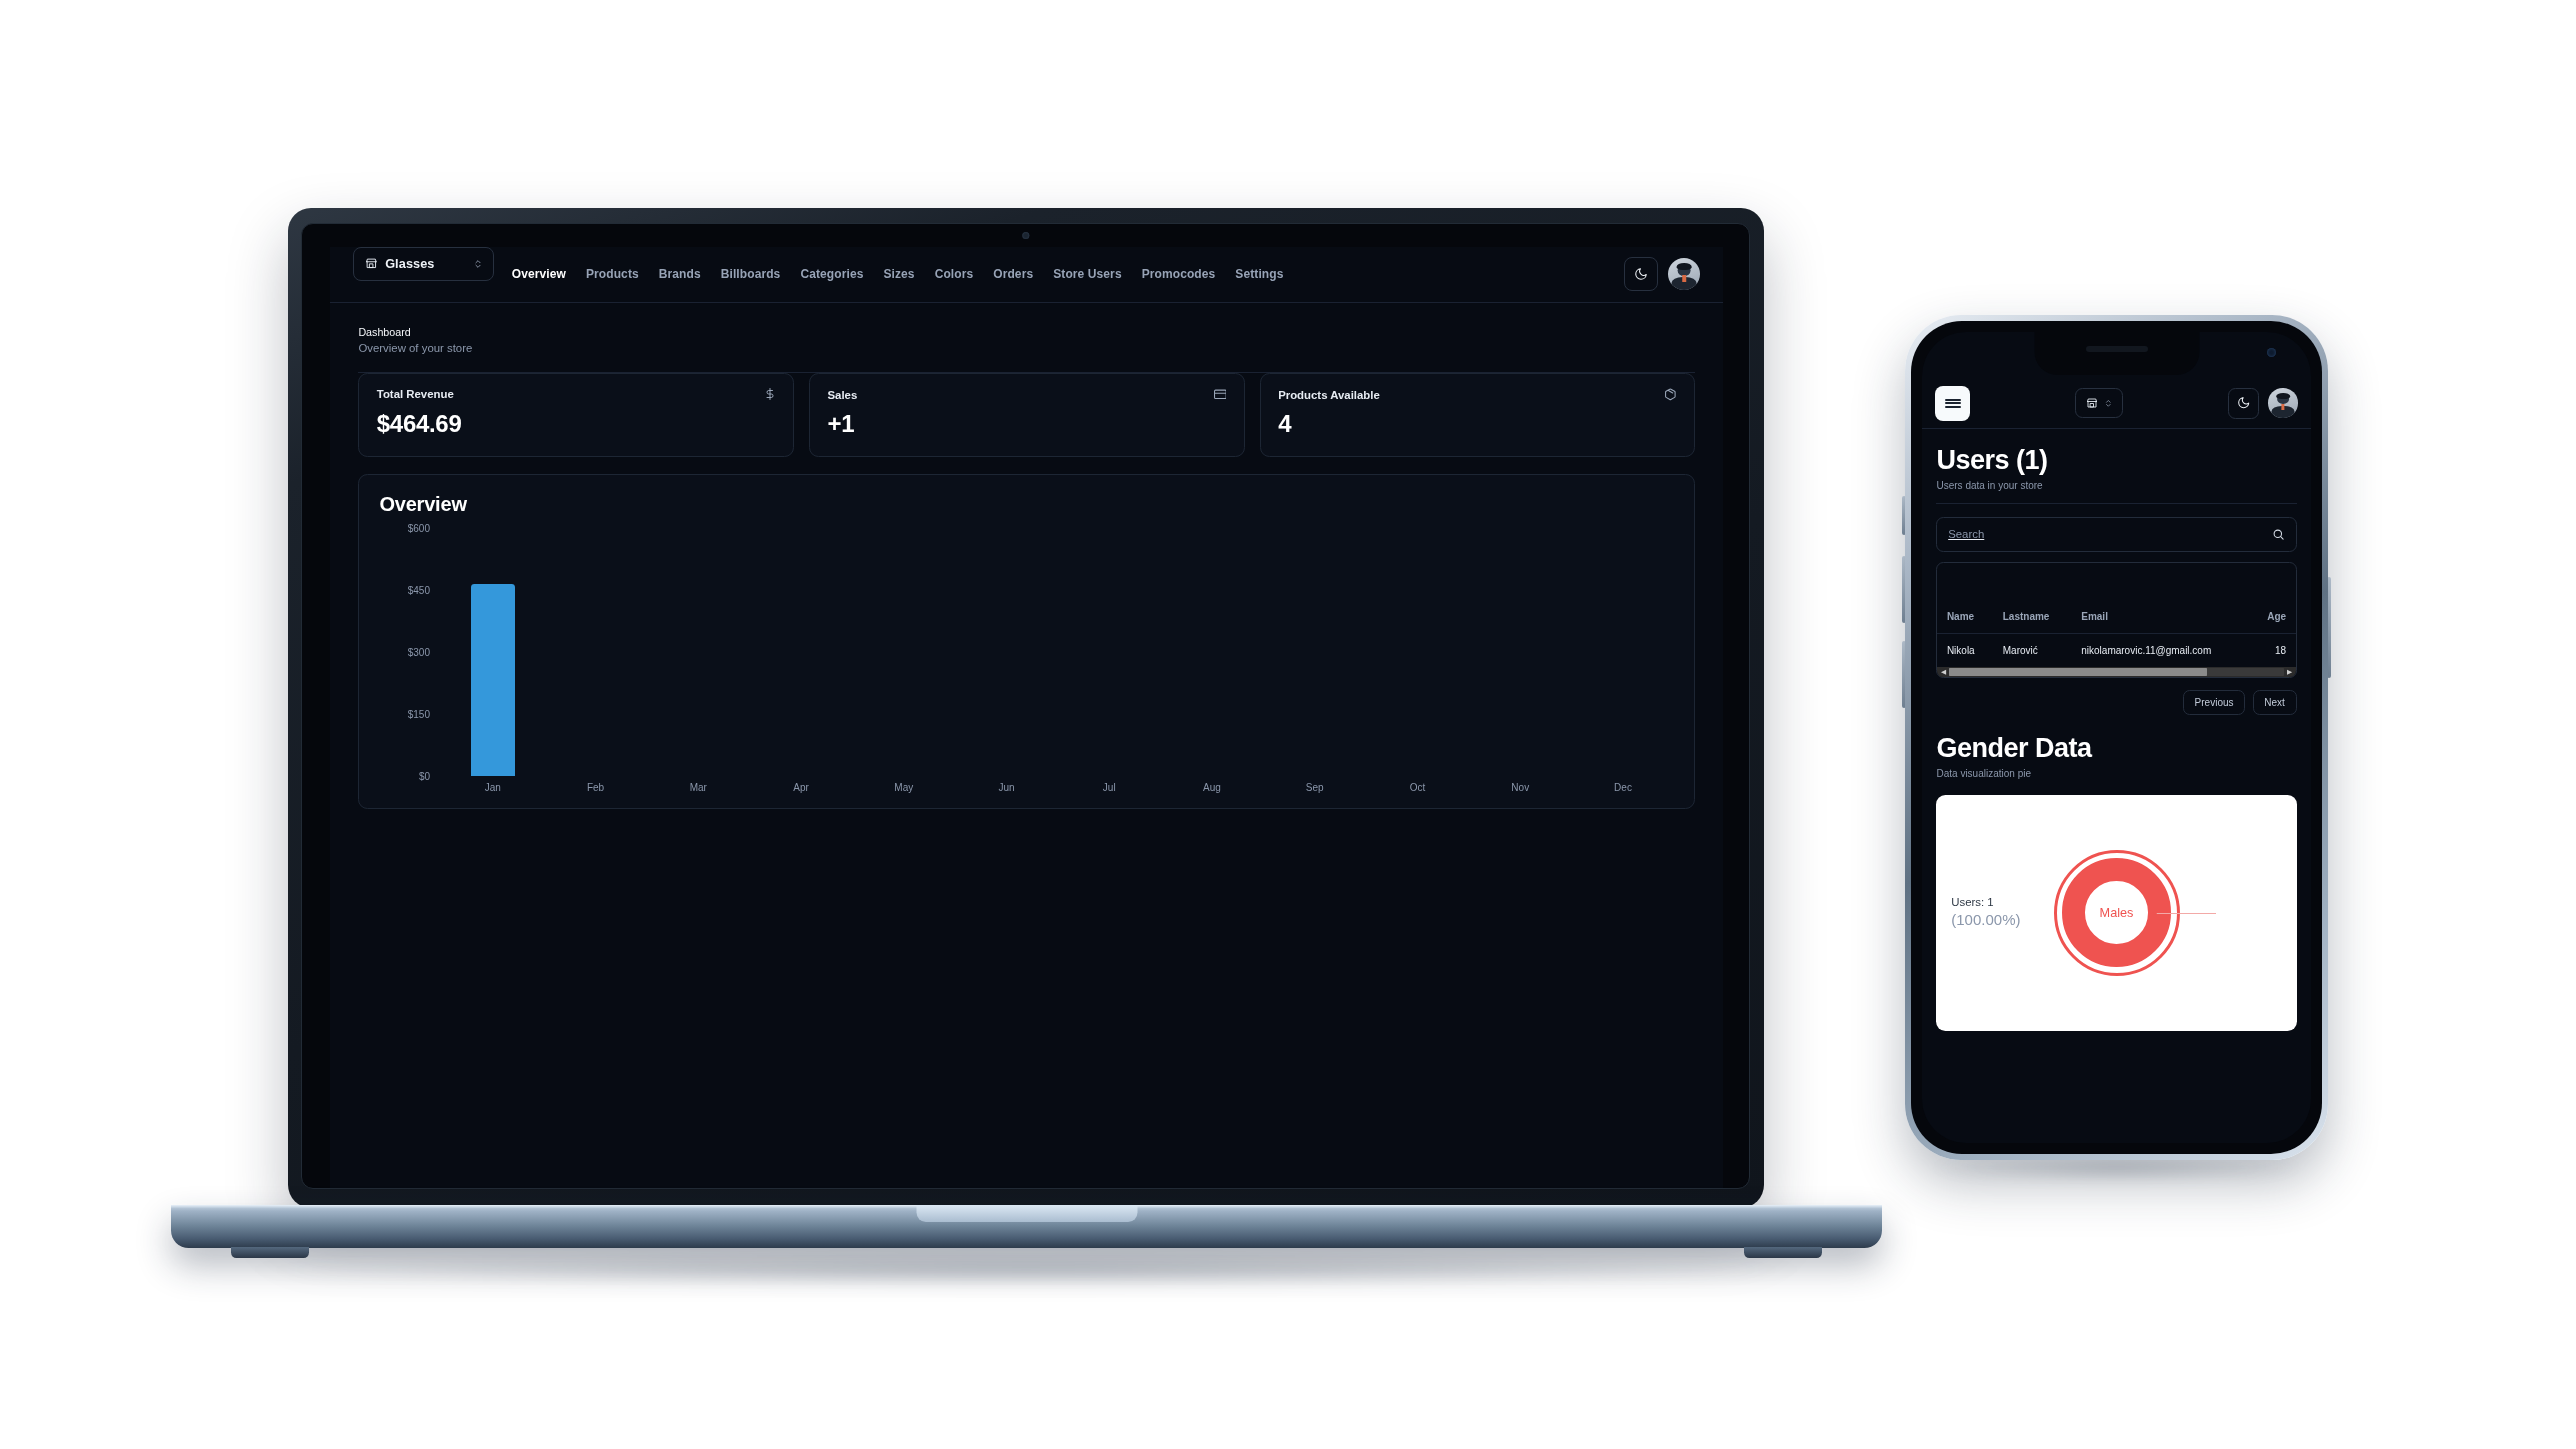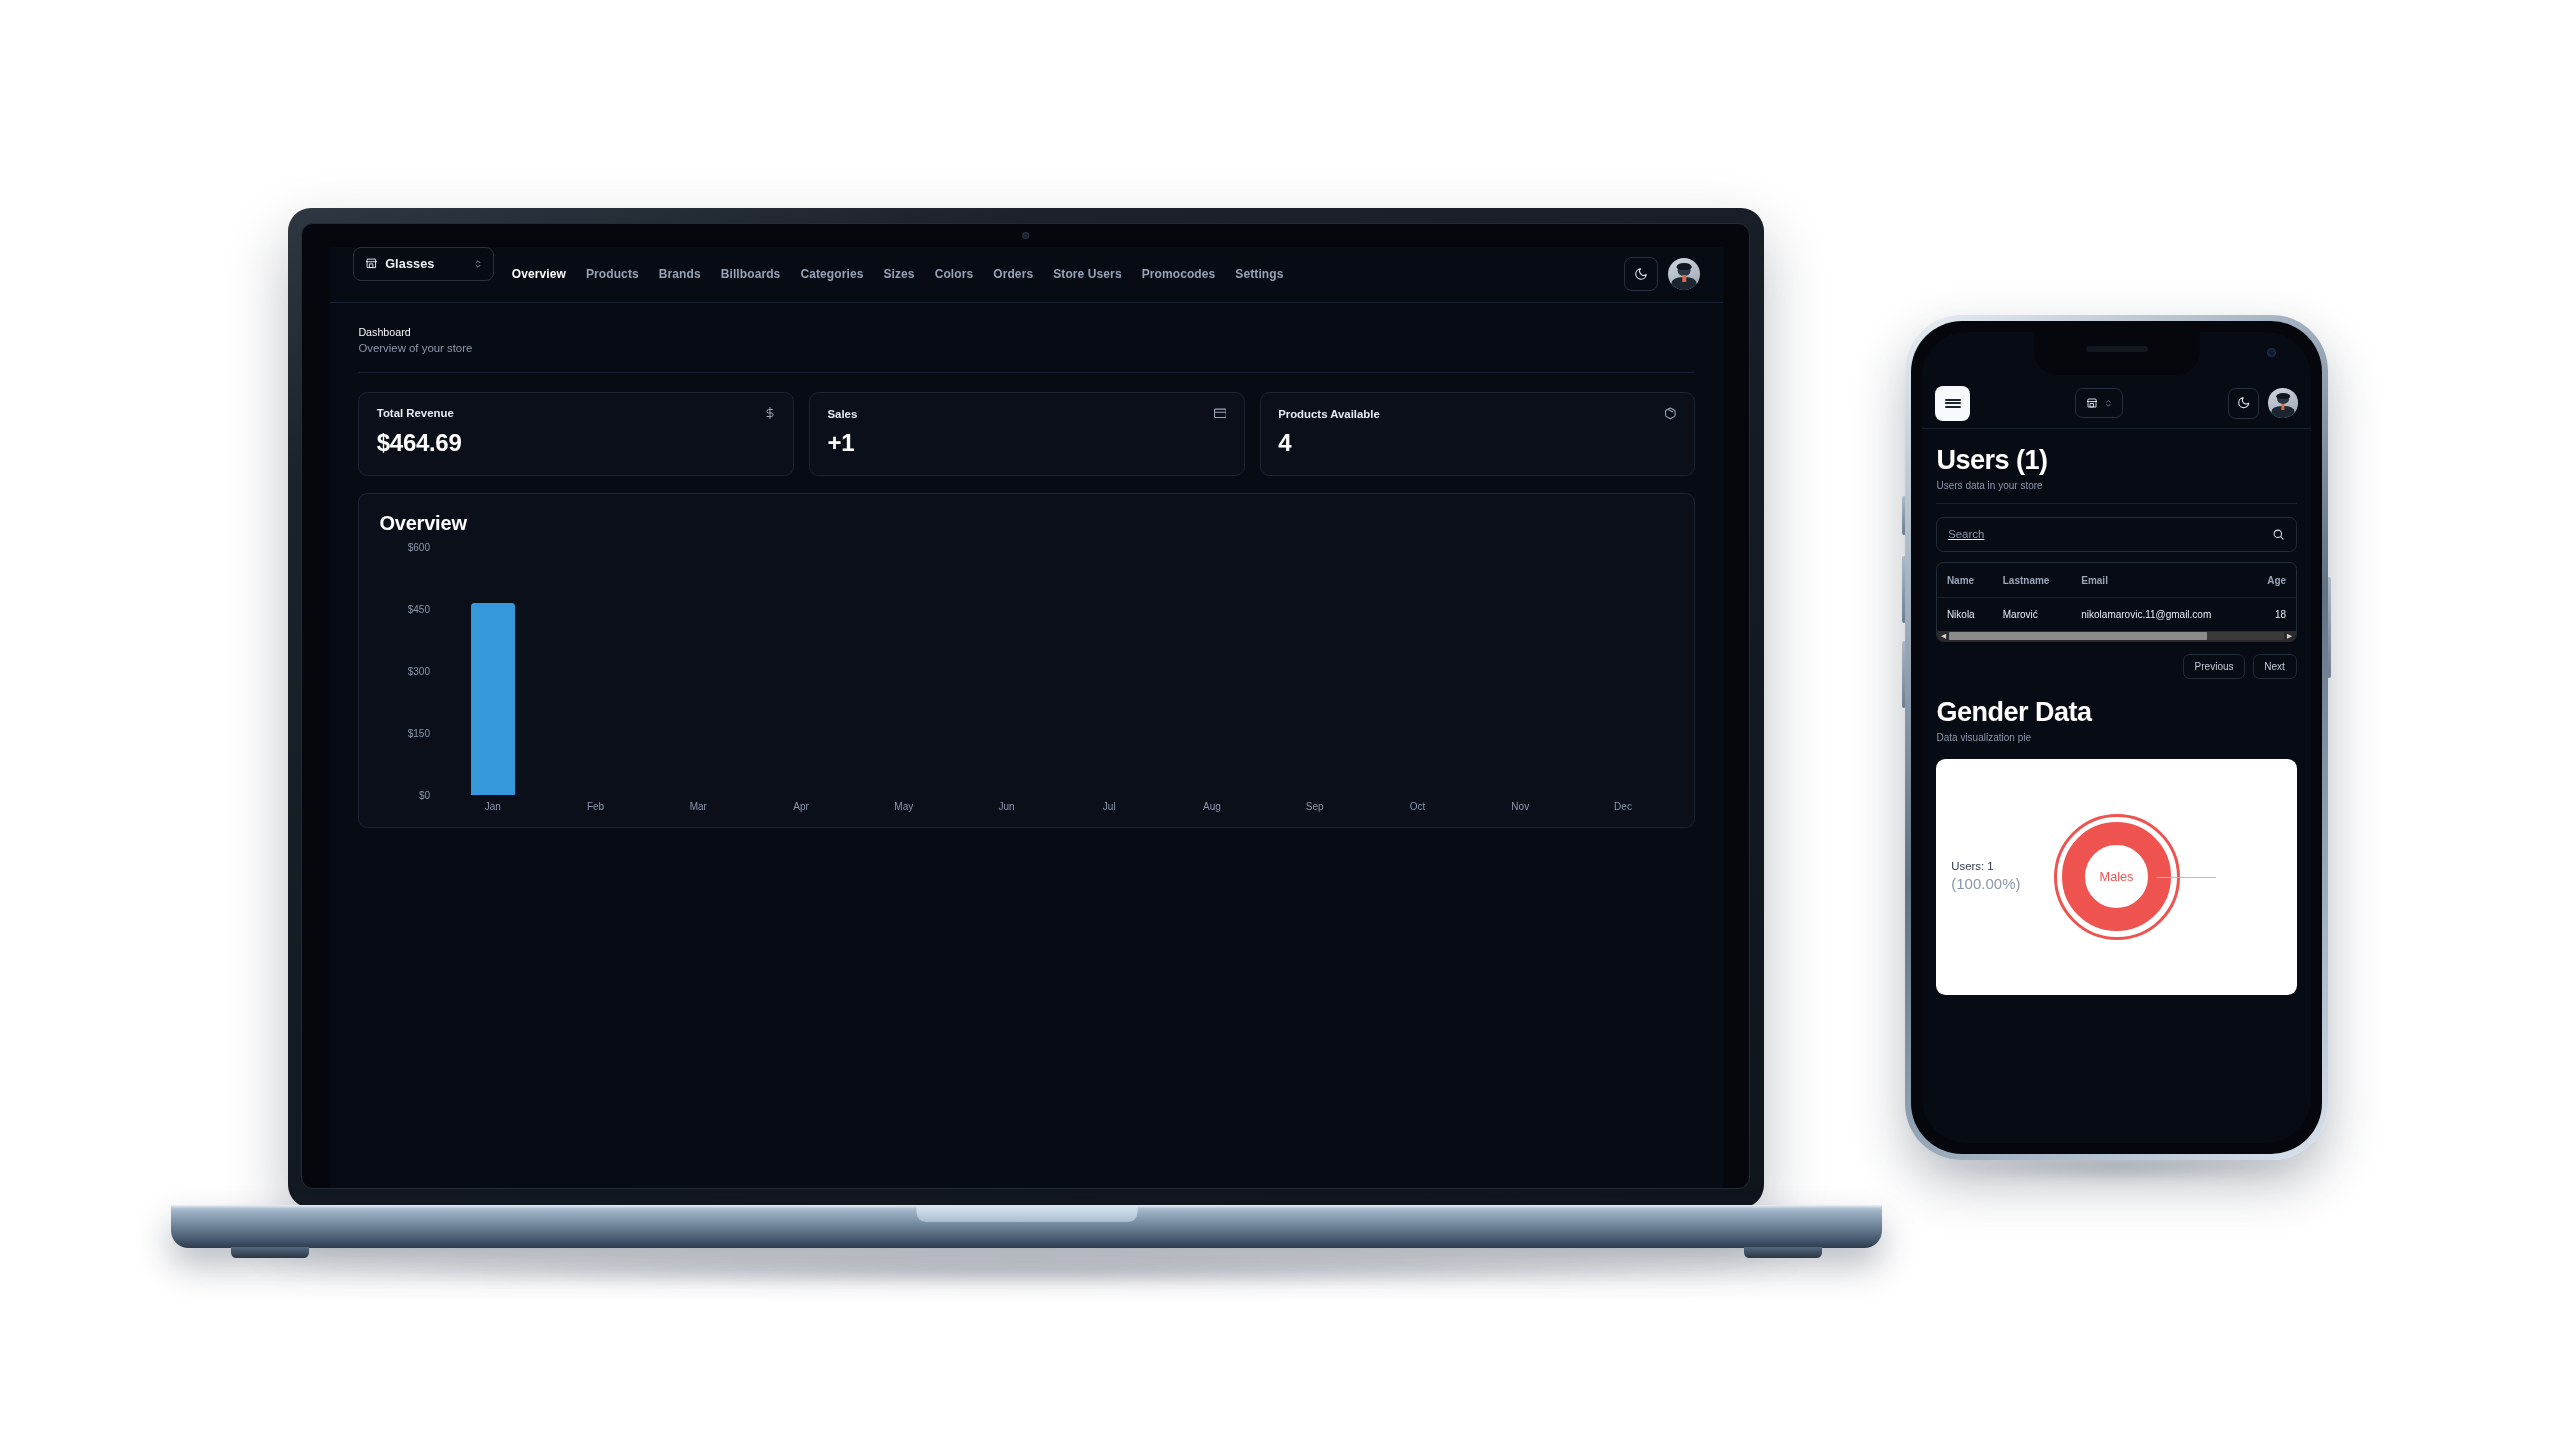--- a/index.html
+++ b/index.html
@@ -103,21 +103,21 @@
     width:46%; height:22%; border-radius:50% 50% 40% 40%; background:#11161f; }
   .avatar .body { position:absolute; left:50%; bottom:0; transform:translateX(-50%);
     width:78%; height:42%; border-radius:44% 44% 0 0; background:#1d2530; }
   .avatar .tie { position:absolute; left:50%; top:52%; transform:translateX(-50%);
     width:11%; height:22%; background:#d96a44; }
 
   .page { padding: 23px 28px 0 28px; }
   .page-sub { font-size: 11.4px; color:#8b97ab; margin-top: 4.7px; }
   .divider { height:0.7px; background:#1a2232; margin: 17.4px 0 0 0; }
 
-  .cards { display:flex; gap: 15px; margin-top: 19px; }
+  .cards { display:flex; gap: 15px; }
   .card {
     flex:1; border:0.7px solid #1d2634; border-radius: 9.4px; background:#0a0f19;
     padding: 14.8px 17.4px 17.4px 17.4px; min-height: 82px;
   }
   .card-head { display:flex; align-items:center; justify-content:space-between; }
   .card-label { font-size: 11.4px; font-weight:600; color:#e7ecf3; }
   .card-value { font-size: 24px; font-weight: 800; margin-top: 9.4px; color:#fff; letter-spacing:-0.3px; }
 
   .chart-card {
     margin-top: 17.4px; border:0.7px solid #1d2634; border-radius: 9.4px; background:#0a0f19;
@@ -203,21 +203,21 @@
     margin-top: 13.4px; height: 35px; border:0.7px solid #232c3b; border-radius: 7.4px;
     display:flex; align-items:center; padding: 0 10.7px; gap: 6.7px;
   }
   .search-box input {
     flex:1; background:transparent; border:0; outline:none;
     color:#e7ecf3; font-size:11.4px; font-family:inherit;text-decoration:underline;
   }
   .search-box input::placeholder { color:#8b97ab; }
 
   .table-wrap { margin-top: 10.7px; border:0.7px solid #232c3b; border-radius: 7.4px; overflow:hidden; }
-  .tbl { width:100%; border-collapse: collapse; }
+  .tbl { width:100%; border-collapse: collapse; margin-top: 36px; }
   .tbl th {
     text-align:left; font-size: 10px; font-weight:600; color:#9aa6b8;
     padding: 11.4px 9.4px; border-bottom:0.7px solid #1a2232; white-space:nowrap;
   }
   .tbl td {
     font-size: 10px; color:#e7ecf3; padding: 10.7px 9.4px; white-space:nowrap;
   }
   .tbl th.age, .tbl td.age { text-align:right; }
   .hscroll {
     height: 10.7px; background:#2b2b2b; display:flex; align-items:center; padding: 0 2px;

